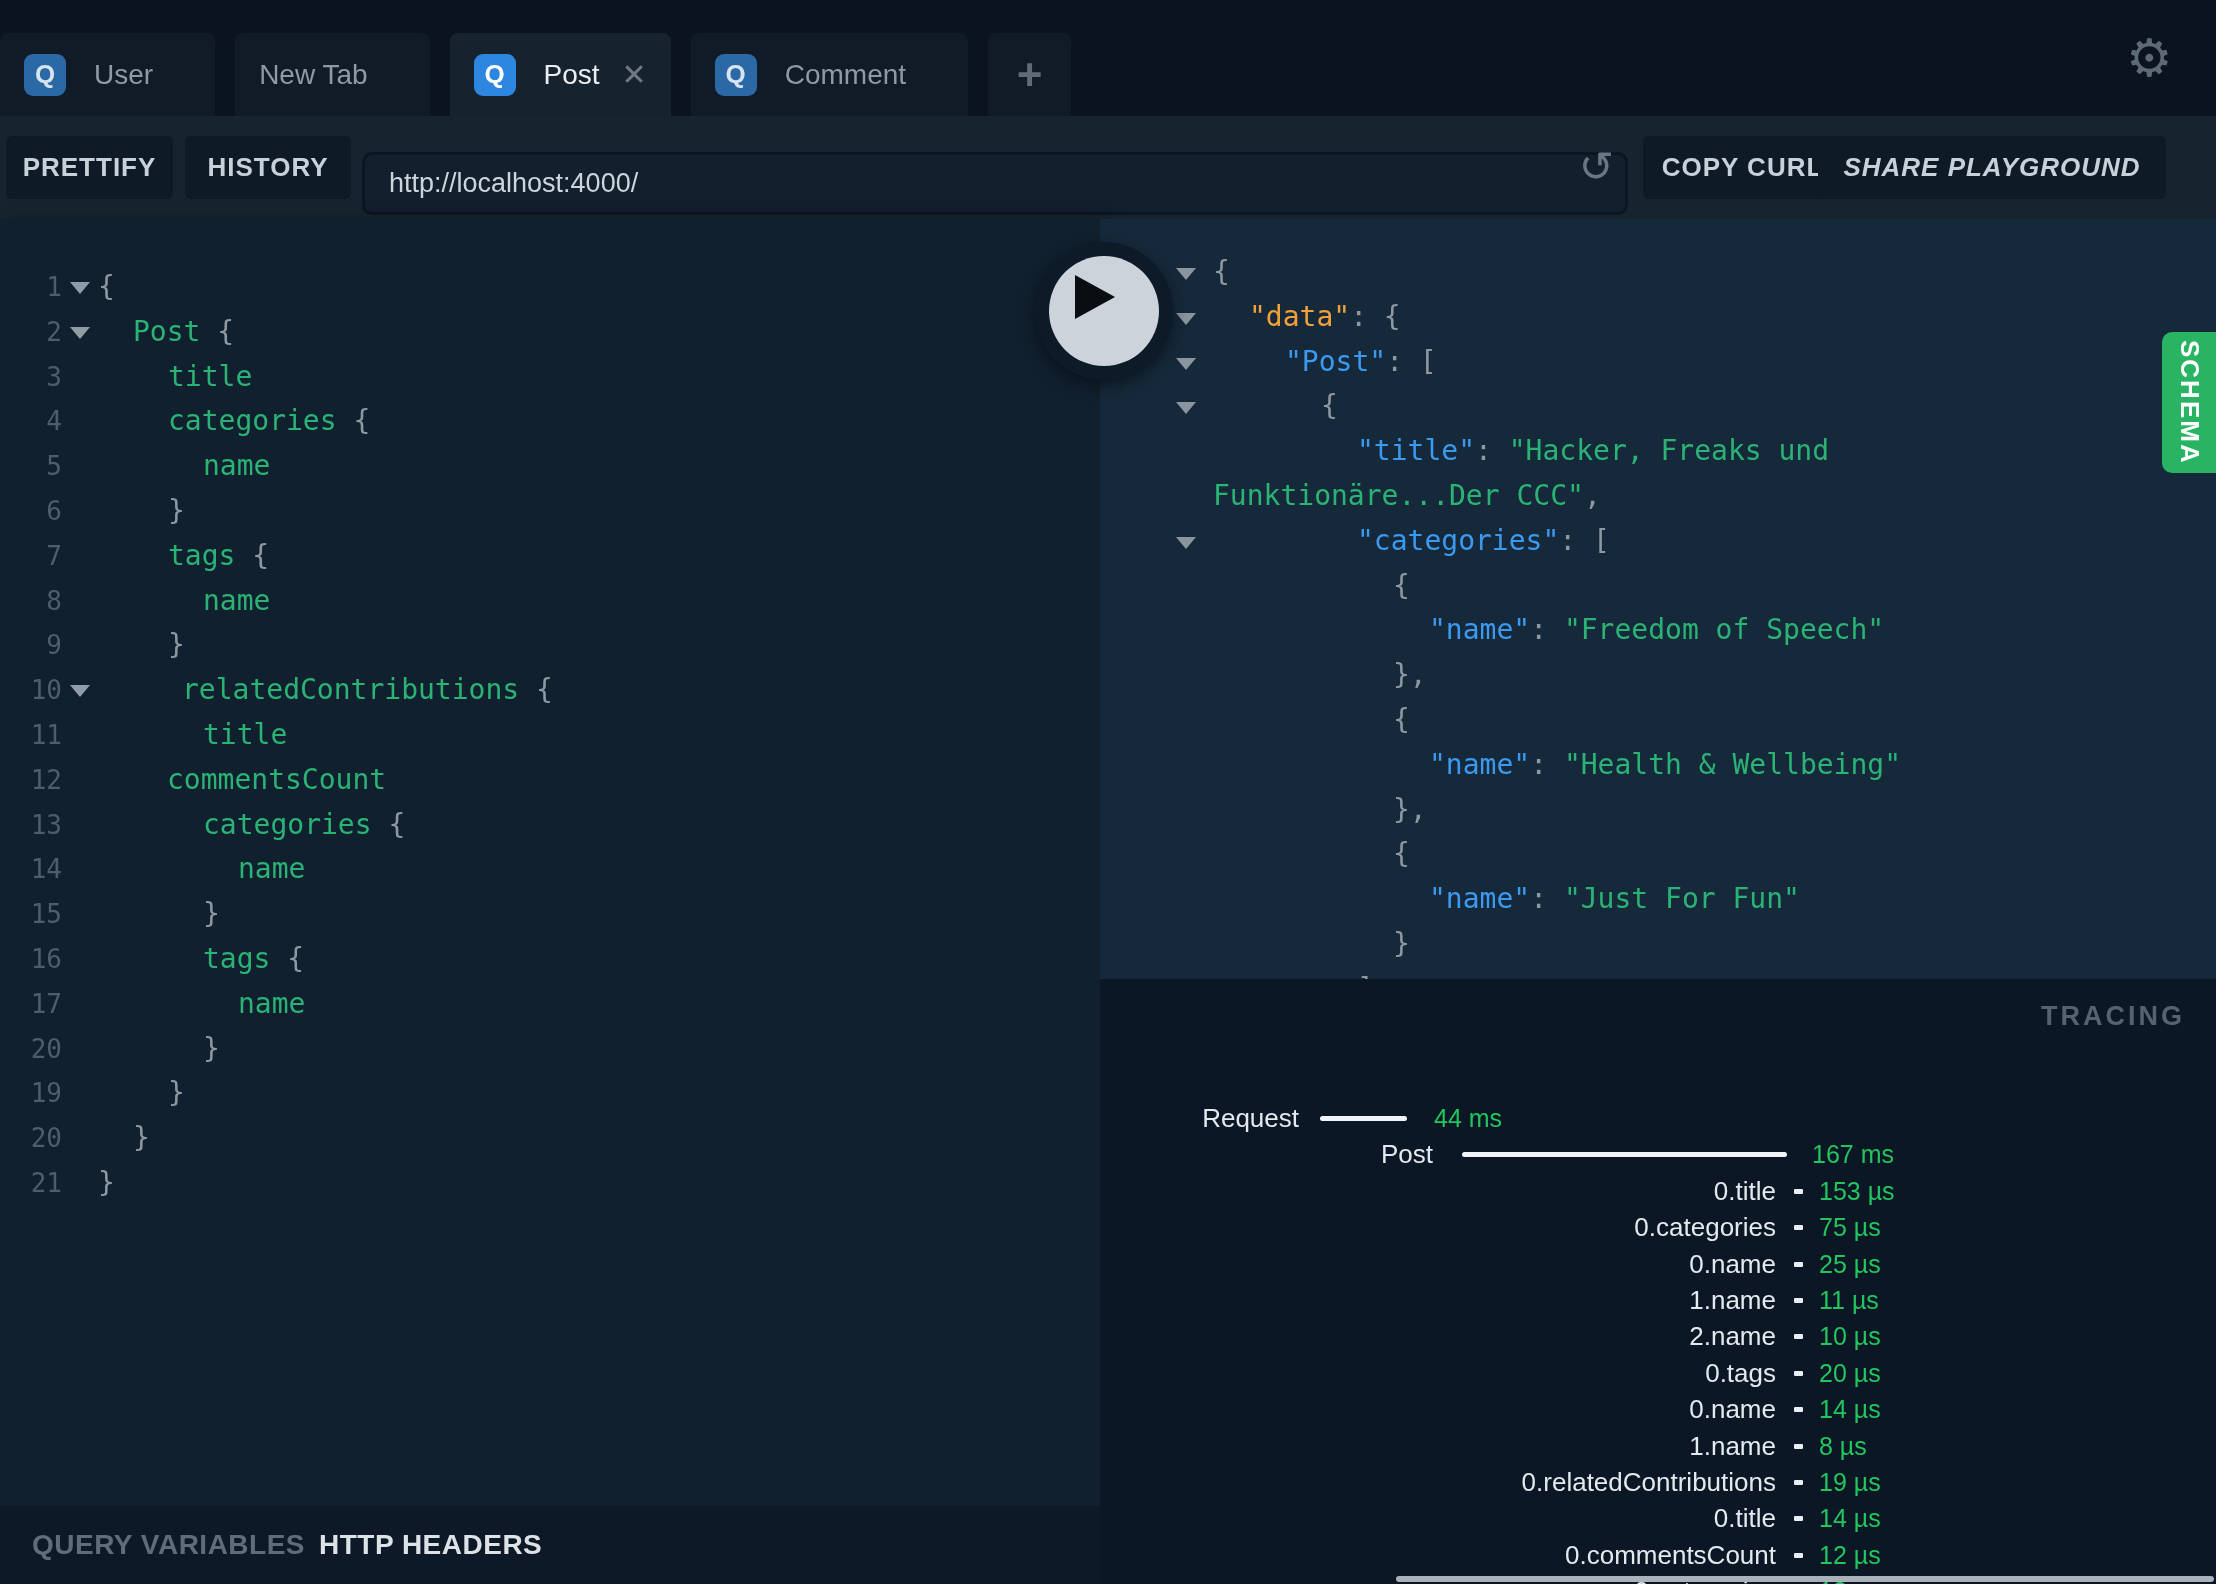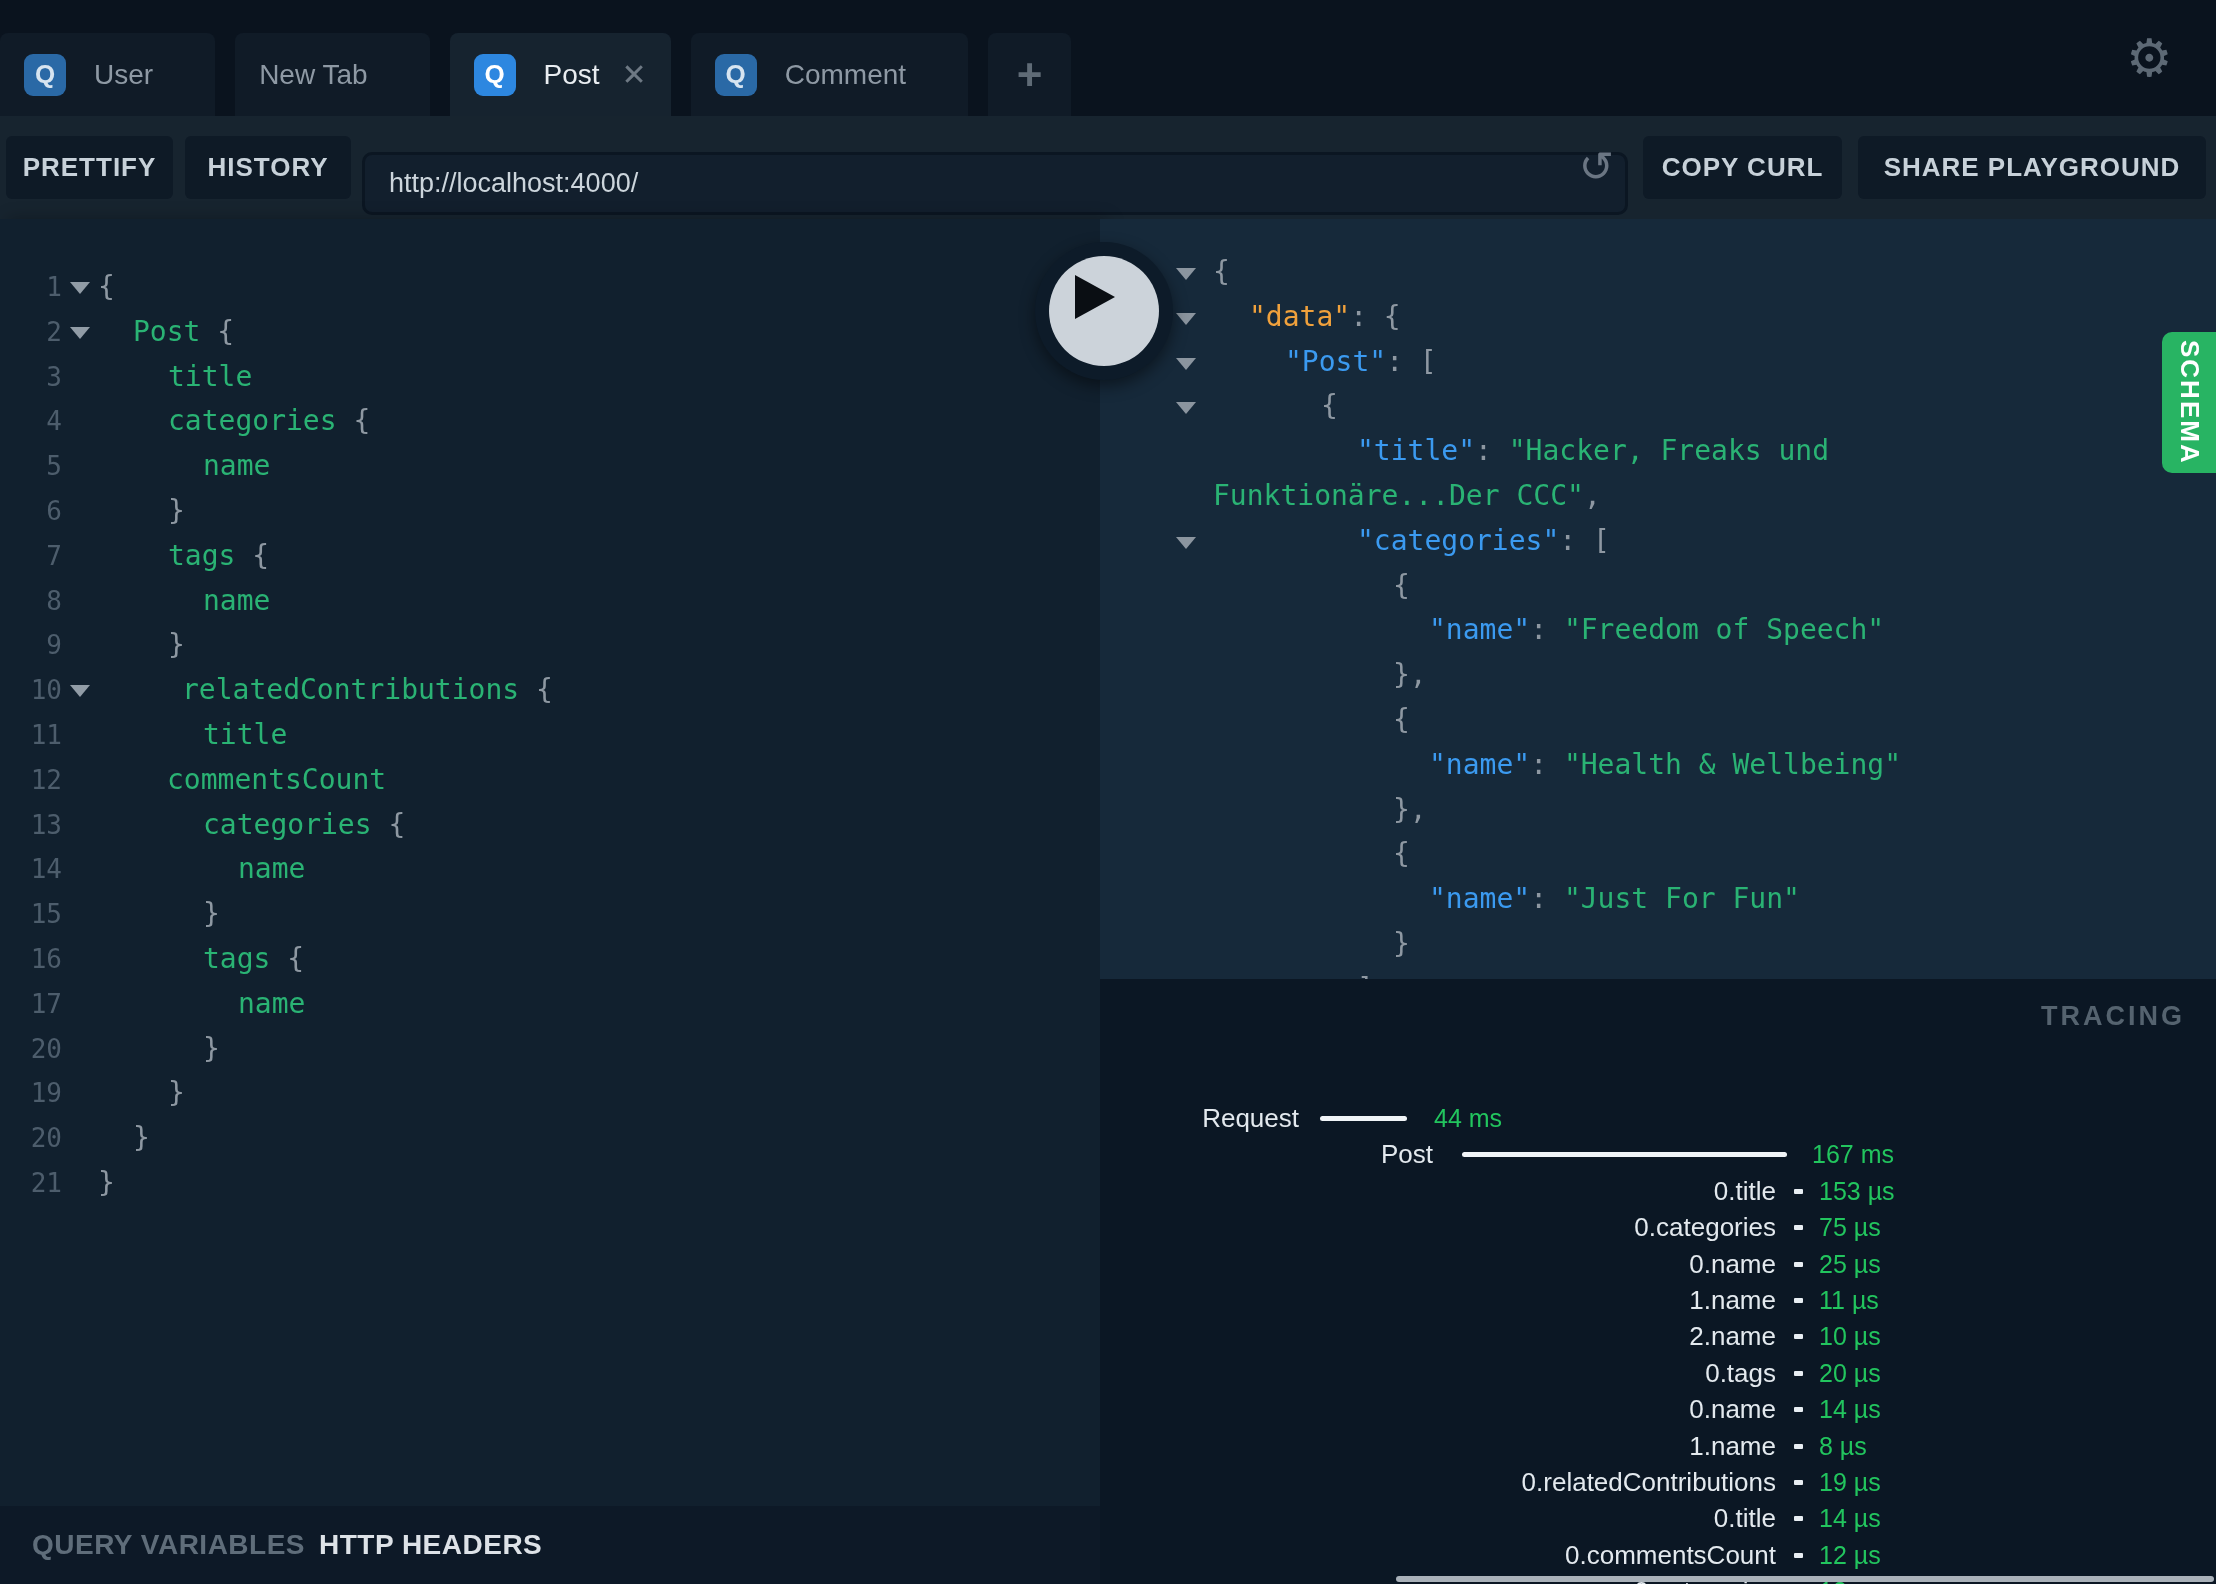--- a/index.html
+++ b/index.html
@@ -26,21 +26,21 @@
         font-family:"DejaVu Sans",sans-serif;}
 
   
   .toolbar{position:absolute;left:0;top:116px;width:2216px;height:103px;background:#17242f;}
   .tb-btn{position:absolute;top:20px;height:63px;border-radius:6px;background:#0e1a26;
           color:#c7d1d9;font-size:26px;font-weight:600;letter-spacing:1px;
           display:flex;align-items:center;justify-content:center;cursor:pointer;}
   .btn-prettify{left:6px;width:167px;}
   .btn-history{left:185px;width:166px;}
   .btn-copycurl{left:1643px;width:199px;}
-  .btn-share{left:1858px;width:348px;}
+  .btn-share{left:1818px;width:348px;font-style:italic;}
   .url-wrap{position:absolute;left:362px;top:20px;width:1266px;height:63px;}
   .url-input{width:100%;height:100%;box-sizing:border-box;background:#121f2d;
              border:3px solid #0b1622;border-radius:10px;color:#ccd5dc;font-size:27px;
              padding:0 70px 0 24px;outline:none;font-family:"Liberation Sans",sans-serif;margin-top:16px;}
   .refresh{position:absolute;right:14px;top:6px;font-size:42px;color:#6b7683;cursor:pointer;
            font-family:"DejaVu Sans",sans-serif;}
 
   
   .left-pane{position:absolute;left:0;top:219px;width:1100px;height:1365px;background:#11202e;
              box-shadow:8px 0 16px rgba(0,0,0,0.28);}

